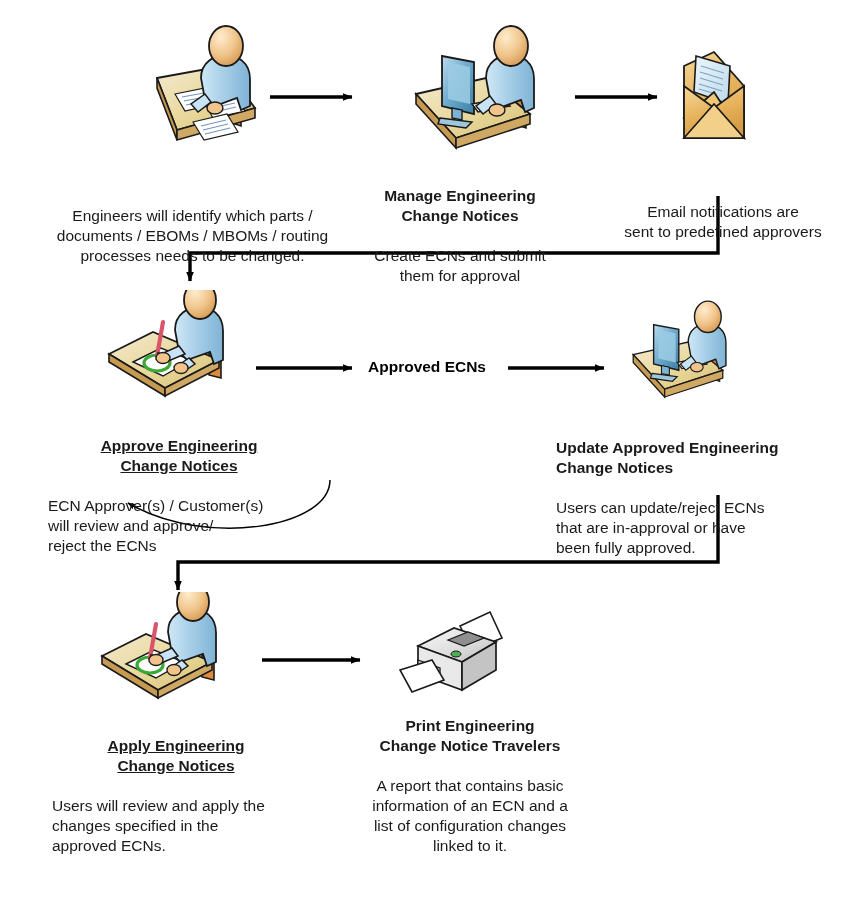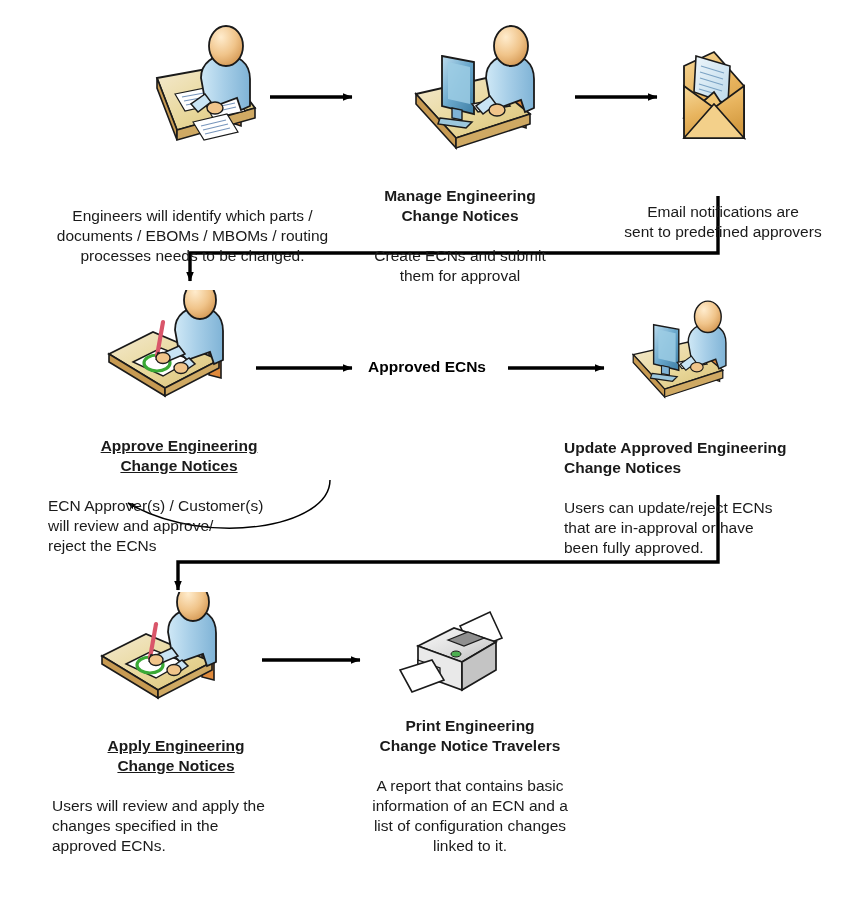--- a/index.html
+++ b/index.html
@@ -351,21 +351,21 @@
   </div>
 
   <div class="caption left title-center" style="left:48px; top:416px; width:262px;">
     <span class="title">Approve Engineering
 Change Notices</span>
     <span class="body">ECN Approver(s) / Customer(s)
 will review and approve/
 reject the ECNs</span>
   </div>
 
-  <div class="caption left" style="left:556px; top:418px; width:280px;margin-left:8px;">
+  <div class="caption left" style="left:556px; top:418px; width:280px;">
     <span class="title">Update Approved Engineering
 Change Notices</span>
     <span class="body">Users can update/reject ECNs
 that are in-approval or have
 been fully approved.</span>
   </div>
 
   <div class="caption left title-center" style="left:52px; top:716px; width:248px;">
     <span class="title">Apply Engineering
 Change Notices</span>

